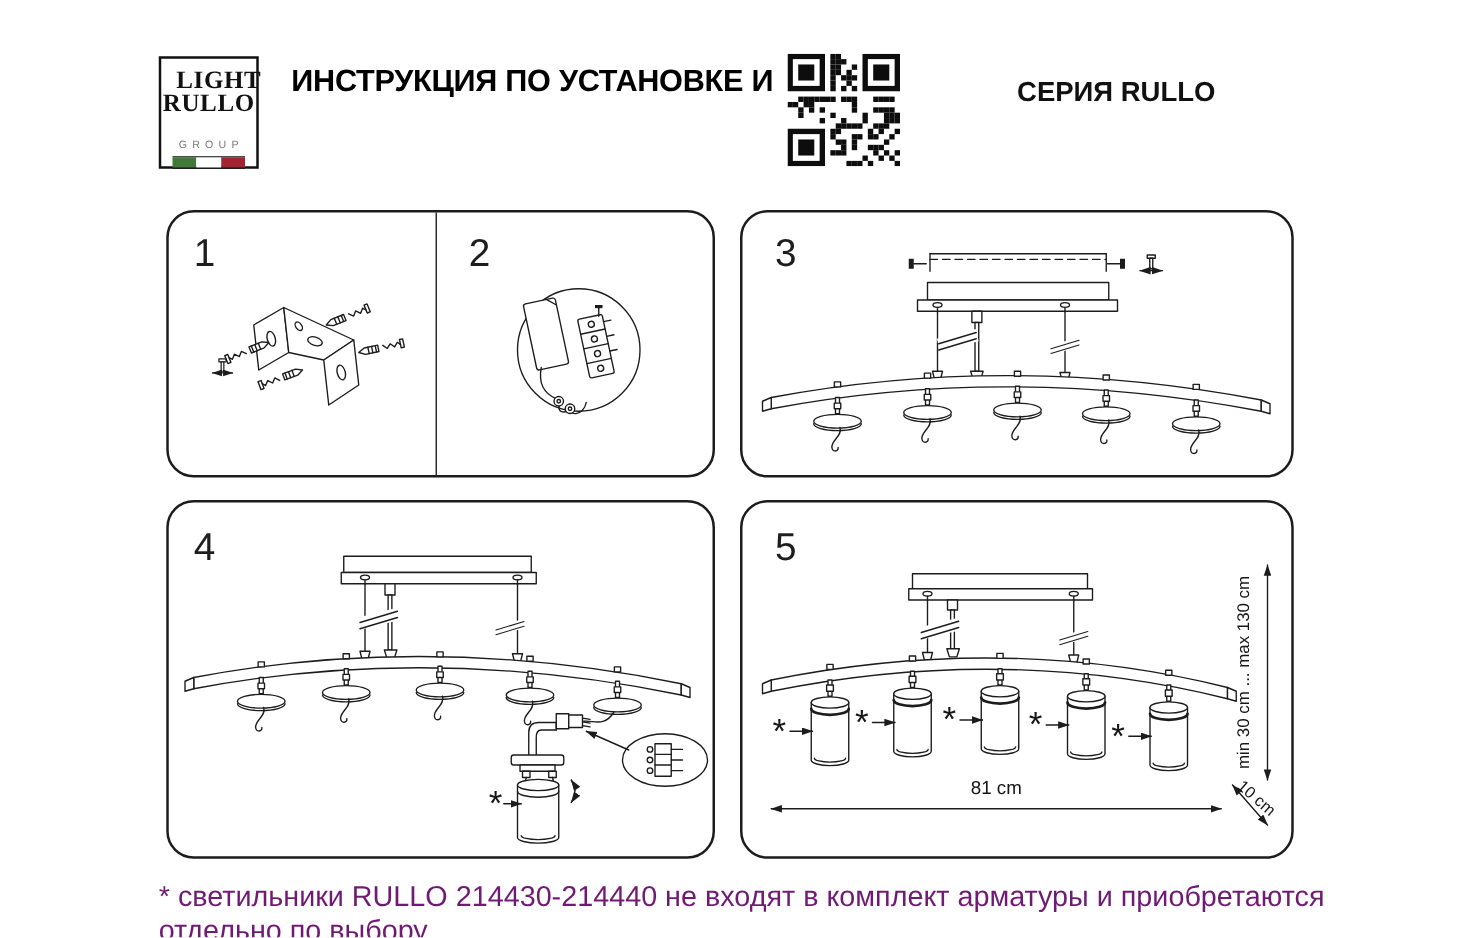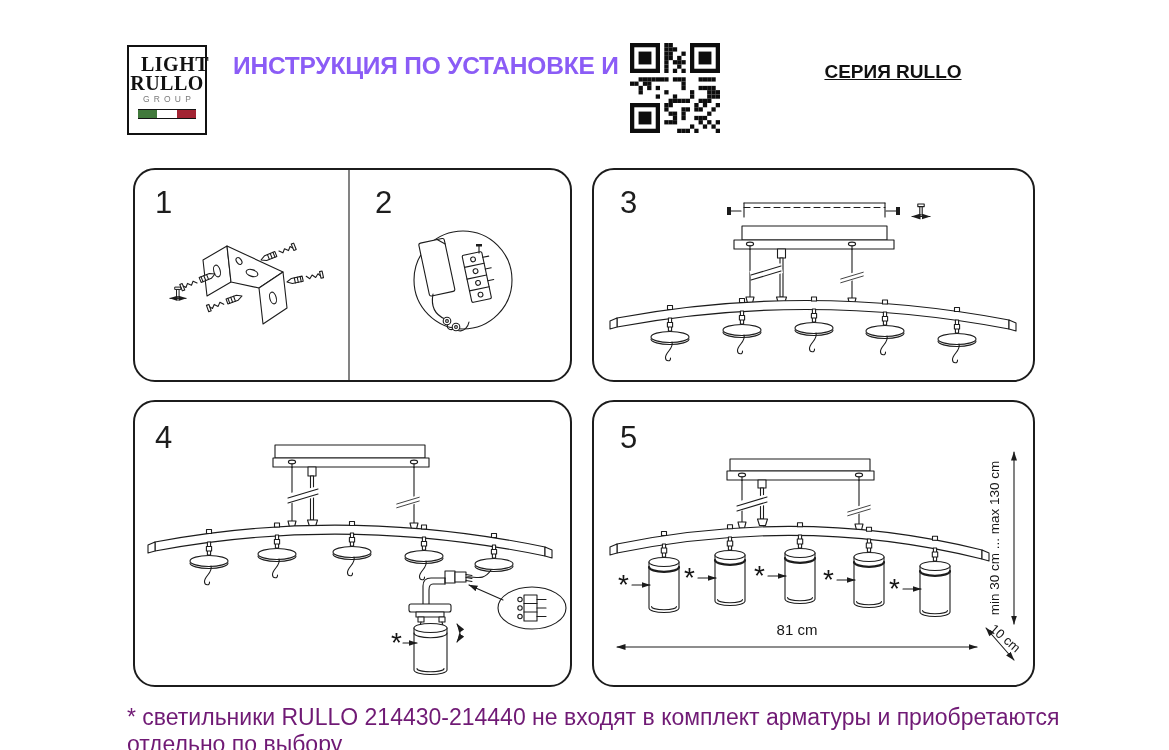--- a/index.html
+++ b/index.html
@@ -4,32 +4,32 @@
 <style>
   html,body{margin:0;padding:0;background:#fff;}
   .page{position:relative;width:1169px;height:750px;background:#fff;overflow:hidden;
         font-family:"Liberation Sans",sans-serif;color:var(--ink,#1a1a1a);}
   
   .logo{position:absolute;left:127px;top:45px;width:80px;height:90px;border:2.5px solid #111;
         box-sizing:border-box;text-align:center;font-family:"Liberation Serif",serif;}
   .logo-big{font-size:20px;font-weight:700;line-height:19px;letter-spacing:.5px;color:#111;}
   .logo-first{margin-top:8px;padding-left:12px;}
   .logo-group{font-family:"Liberation Sans",sans-serif;font-size:8.5px;letter-spacing:4.2px;
-              color:#7a7a7a;margin-top:1px;text-indent:4px;}
+              color:#7a7a7a;margin-top:17px;text-indent:4px;}
   .flag{margin:5px auto 0;width:58px;height:8px;border-top:1.6px solid #111;border-bottom:1.6px solid #111;
         display:flex;box-sizing:content-box;}
   .flag span{flex:1;}
   .flag .fg{background:var(--flag-green,#41793b);}
   .flag .fw{background:#fff;}
   .flag .fr{background:var(--flag-red,#a22433);}
   .title{position:absolute;left:233px;top:52px;font-size:24.5px;font-weight:700;line-height:28px;
-         letter-spacing:-.2px;color:#8b5cf6;}
+         letter-spacing:-.2px;color:#000000;}
   .qr{position:absolute;left:630px;top:43px;width:90px;height:90px;}
   .series-block{position:absolute;left:768px;top:61px;width:250px;text-align:center;color:#111;}
-  .series{font-size:19px;font-weight:700;text-decoration:underline;}
+  .series{font-size:22px;font-weight:700;}
   .article{font-size:22.5px;font-weight:700;margin-top:6px;letter-spacing:.3px;}
   
   .panel{position:absolute;border:2px solid #1c1c1c;border-radius:22px;box-sizing:border-box;background:#fff;}
   .panel-12{left:133px;top:168px;width:439px;height:214px;}
   .panel-3 {left:592px;top:168px;width:443px;height:214px;}
   .panel-4 {left:133px;top:400px;width:439px;height:287px;}
   .panel-5 {left:592px;top:400px;width:443px;height:287px;}
   .panel svg.draw{position:absolute;left:0;top:0;width:100%;height:100%;}
   .step-num{position:absolute;font-size:31px;color:#1d1d1d;font-weight:400;}
   

